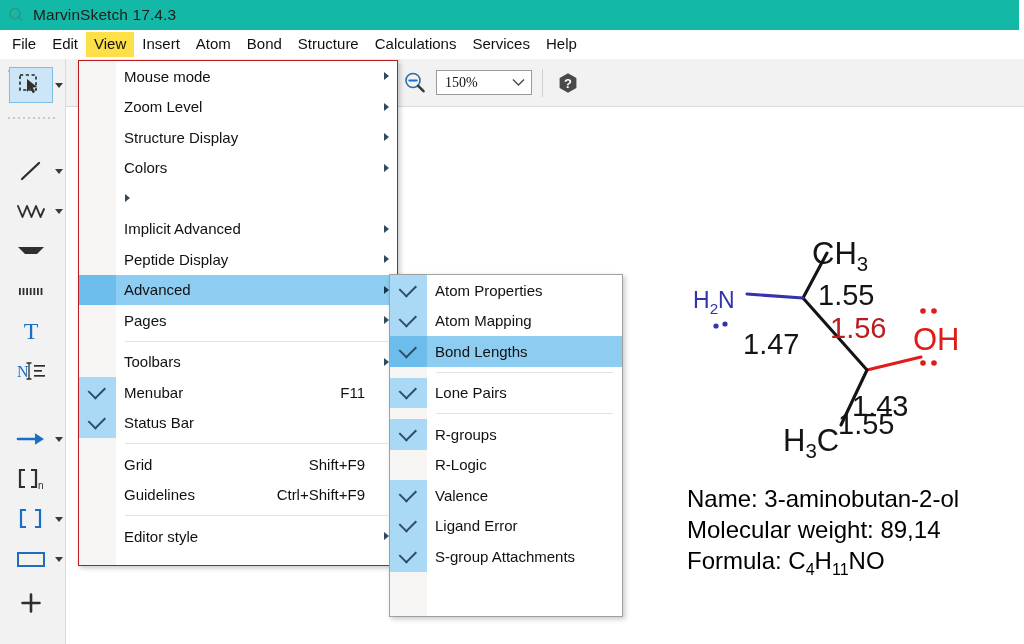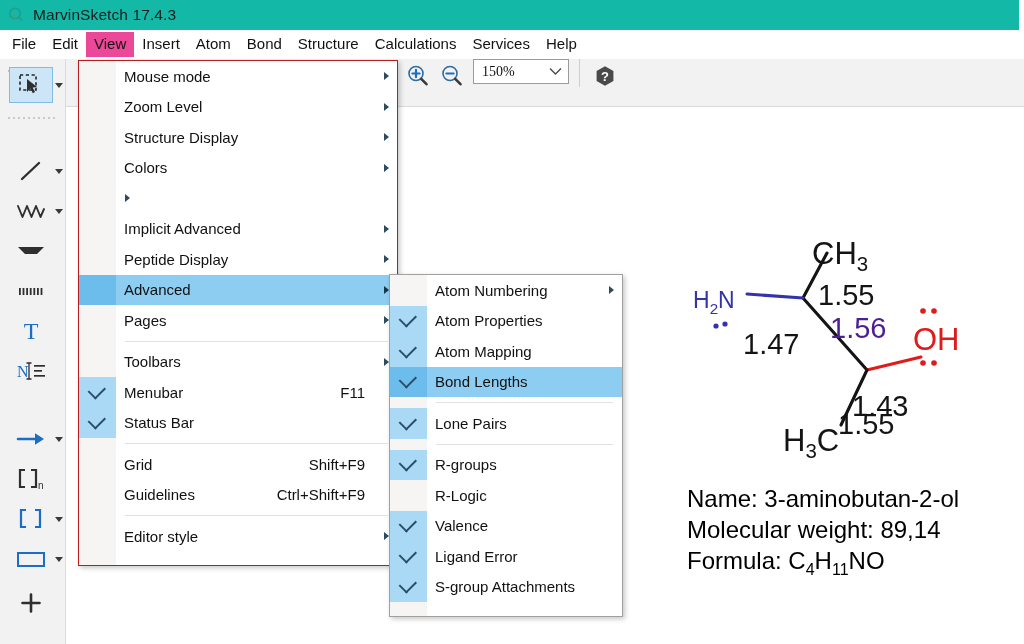--- a/index.html
+++ b/index.html
@@ -30,28 +30,28 @@
     position:absolute;left:0;top:30px;width:1024px;height:29px;
     background:#ffffff;
     display:flex;align-items:center;
     padding-left:4px;
     box-sizing:border-box;
   }
   .menubar-item{
     padding:3px 8px 4px 8px;font-size:15px;color:#111;
     cursor:default;white-space:nowrap;line-height:18px;
   }
-  .menubar-item.active{background:#ec4899;text-align:center;}
+  .menubar-item.active{background:#fde047;text-align:center;}
   
   #toptoolbar{
     position:absolute;left:0;top:59px;width:1024px;height:48px;
     background:#f2f2f2;border-bottom:1px solid #dadada;
     box-sizing:border-box;
   }
-  #tt-inner{position:absolute;left:401px;top:0;height:47px;display:flex;}
+  #tt-inner{position:absolute;left:364px;top:0;height:47px;display:flex;align-items:center;}
   .tt-btn{width:34px;height:34px;display:flex;align-items:center;justify-content:center;cursor:default;}
   #zoom-select{
     width:96px;height:25px;border:1px solid #9b9b9b;background:#ffffff;
     display:flex;align-items:center;justify-content:space-between;
     box-sizing:border-box;margin-left:4px;margin-right:8px;padding:0 6px 0 8px;
     font-size:14px;color:#111;font-family:"Liberation Serif", serif;
   }
   #zoom-sep{width:1px;height:28px;background:#cfcfcf;margin:0 8px 0 2px;}
   
   #lefttoolbar{
@@ -406,21 +406,21 @@
   <div class="mol-label" style="left:258px;top:97px;font-size:31px;color:#e01b1b;">
     <span>OH</span>
   </div>
 
   <div class="mol-label" style="left:128px;top:198px;font-size:31px;color:#141414;">
     <span>H</span><span class="mol-sub">3</span><span>C</span>
   </div>
 
   
   <div class="mol-label" style="left:163px;top:54px;font-size:29px;color:#141414;">1.55</div>
-  <div class="mol-label" style="left:175px;top:87px;font-size:29px;color:#4c1d95;">1.56</div>
+  <div class="mol-label" style="left:175px;top:87px;font-size:29px;color:#b91c1c;">1.56</div>
   <div class="mol-label" style="left:88px;top:103px;font-size:29px;color:#141414;text-align:center;">1.47</div>
   <div class="mol-label" style="left:197px;top:165px;font-size:29px;color:#141414;">1.43</div>
   <div class="mol-label" style="left:183px;top:183px;font-size:29px;color:#141414;">1.55</div>
 </div>
 
 <div id="info">
   <div class="info-line">Name: 3-aminobutan-2-ol</div>
   <div class="info-line">Molecular weight: 89,14</div>
   <div class="info-line">
     <span>Formula: C</span><span class="sub">4</span><span>H</span><span class="sub">11</span><span>NO</span>
@@ -536,27 +536,20 @@
           <div class="arrow"></div>
         </div>
       </div>
     </div>
 </div>
 
 <div id="submenu">
   <div class="gutter"></div>
   <div id="submenu-items">
       <div class="mi">
-        <div class="mi-check"></div>
-        <div class="mi-label">Atom Numbering</div>
-        <div class="mi-arrow">
-          <div class="arrow"></div>
-        </div>
-      </div>
-      <div class="mi">
         <div class="mi-check on">
           <span class="chk"></span>
         </div>
         <div class="mi-label">Atom Properties</div>
         <div class="mi-arrow"></div>
       </div>
       <div class="mi">
         <div class="mi-check on">
           <span class="chk"></span>
         </div>

